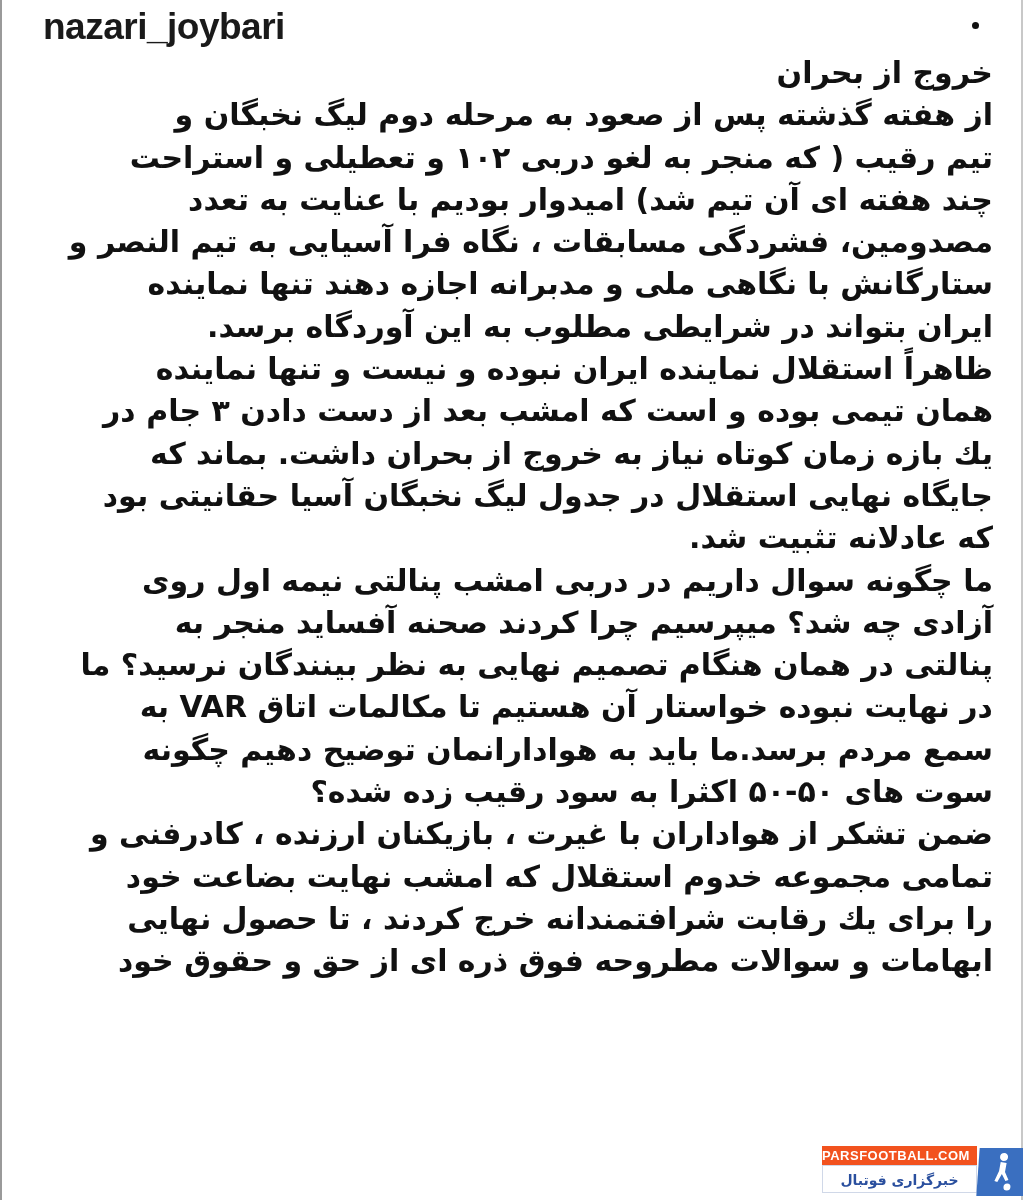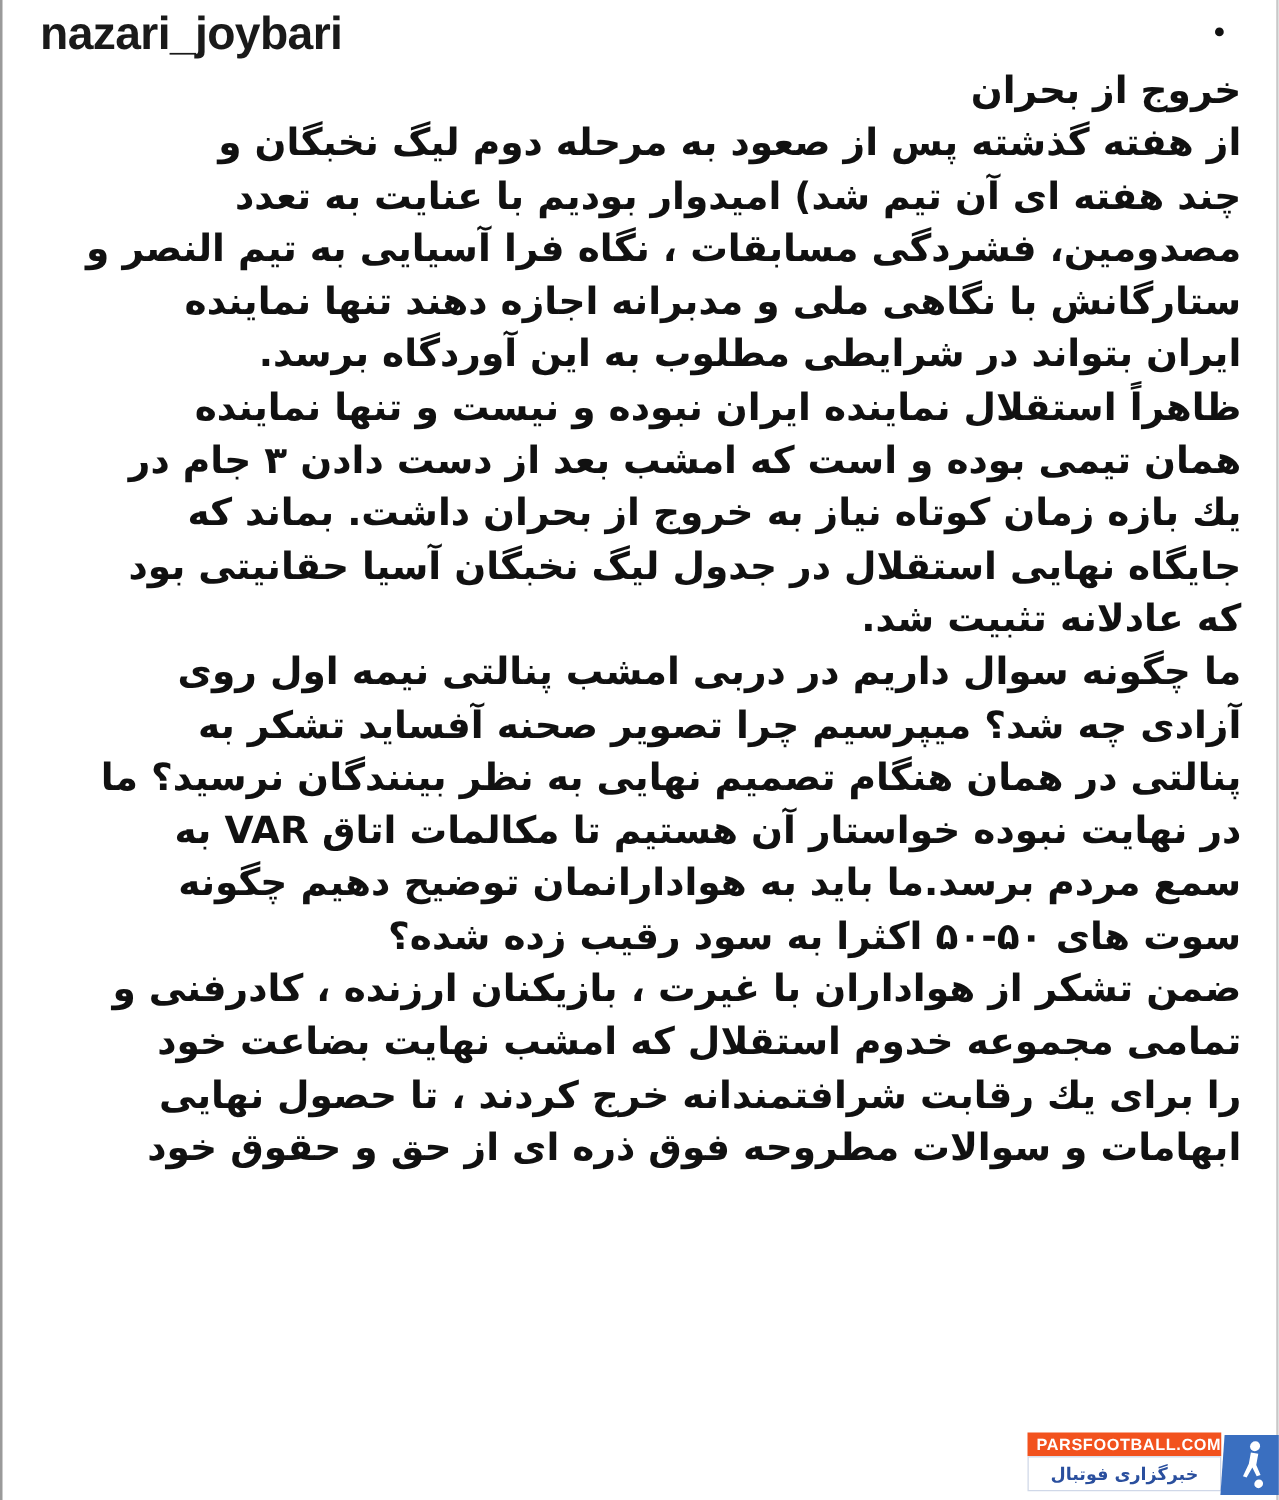--- a/index.html
+++ b/index.html
@@ -6,21 +6,21 @@
     body {
       width: 1023px; height: 1200px; overflow: hidden; position: relative;
       font-family: "DejaVu Sans", sans-serif; color: #111111;
     }
     .frame {
       position: absolute; left: 0; top: 0; width: 1019px; height: 1200px;
       border-left: 2px solid #9a9a9a; border-right: 2px solid #c8c8c8;
       background: #ffffff;
     }
     .username {
-      position: absolute; left: 30px; top: 6px;
+      position: absolute; left: 41px; top: 6px;
       font-family: "Liberation Sans", sans-serif; font-weight: bold;
       font-size: 37px; letter-spacing: -0.5px; color: #1a1a1a;
     }
     .dot {
       position: absolute; right: 42px; top: 22px; width: 7px; height: 7px;
       background: #111; border-radius: 50%;
     }
     .post-body {
       position: absolute; right: 28px; top: 52px; width: 985px;
       direction: rtl; text-align: right;
@@ -29,21 +29,21 @@
       white-space: nowrap;
     }
     .line { display: block; height: 42.3px; }
     .watermark {
       position: absolute; left: 820px; top: 1146px; width: 203px; height: 50px;
     }
     .wm-top {
       position: absolute; left: 0; top: 0; width: 155px; height: 19px;
       background: #f2521e; color: #ffffff;
       font-family: "Liberation Sans", sans-serif; font-weight: bold;
-      font-size: 13px; line-height: 19px; text-align: right; letter-spacing: 0.5px;
+      font-size: 13px; line-height: 19px; text-align: left; letter-spacing: 0.5px;
     }
     .wm-bottom {
       position: absolute; left: 0; top: 19px; width: 155px; height: 28px;
       background: #ffffff; color: #2a4f9e; border: 1px solid #d0d8e8;
       font-family: "DejaVu Sans", sans-serif; font-weight: bold;
       font-size: 14px; line-height: 28px; text-align: center; direction: rtl;
       box-sizing: border-box;
     }
     .wm-icon {
       position: absolute; left: 156px; top: 2px; width: 47px; height: 48px;
@@ -54,31 +54,32 @@
 </head>
 <body>
 
 <div class="frame">
   <div class="username">nazari_joybari</div>
   <div class="dot"></div>
 
   <div class="post-body">
     <span class="line">خروج از بحران</span>
     <span class="line">از هفته گذشته پس از صعود به مرحله دوم لیگ نخبگان و</span>
+    <span class="line">تیم رقیب ( که منجر به لغو دربی ۱۰۲ و تعطیلی و استراحت</span>
     <span class="line">چند هفته ای آن تیم شد) امیدوار بودیم با عنایت به تعدد</span>
     <span class="line">مصدومین، فشردگی مسابقات ، نگاه فرا آسیایی به تیم النصر و</span>
     <span class="line">ستارگانش با نگاهی ملی و مدبرانه اجازه دهند تنها نماینده</span>
     <span class="line">ایران بتواند در شرایطی مطلوب به این آوردگاه برسد.</span>
     <span class="line">ظاهراً استقلال نماینده ایران نبوده و نیست و تنها نماینده</span>
     <span class="line">همان تیمی بوده و است که امشب بعد از دست دادن ۳ جام در</span>
     <span class="line">یك بازه زمان کوتاه نیاز به خروج از بحران داشت. بماند که</span>
     <span class="line">جایگاه نهایی استقلال در جدول لیگ نخبگان آسیا حقانیتی بود</span>
     <span class="line">که عادلانه تثبیت شد.</span>
     <span class="line">ما چگونه سوال داریم در دربی امشب پنالتی نیمه اول روی</span>
-    <span class="line">آزادی چه شد؟ میپرسیم چرا تصویر صحنه آفساید تشکر به</span>
+    <span class="line">آزادی چه شد؟ میپرسیم چرا کردند صحنه آفساید منجر به</span>
     <span class="line">پنالتی در همان هنگام تصمیم نهایی به نظر بینندگان نرسید؟ ما</span>
     <span class="line">در نهایت نبوده خواستار آن هستیم تا مکالمات اتاق VAR به</span>
     <span class="line">سمع مردم برسد.ما باید به هوادارانمان توضیح دهیم چگونه</span>
     <span class="line">سوت های ۵۰-۵۰ اکثرا به سود رقیب زده شده؟</span>
     <span class="line">ضمن تشکر از هواداران با غیرت ، بازیکنان ارزنده ، کادرفنی و</span>
     <span class="line">تمامی مجموعه خدوم استقلال که امشب نهایت بضاعت خود</span>
     <span class="line">را برای یك رقابت شرافتمندانه خرج کردند ، تا حصول نهایی</span>
     <span class="line">ابهامات و سوالات مطروحه فوق ذره ای از حق و حقوق خود</span>
   </div>
 

